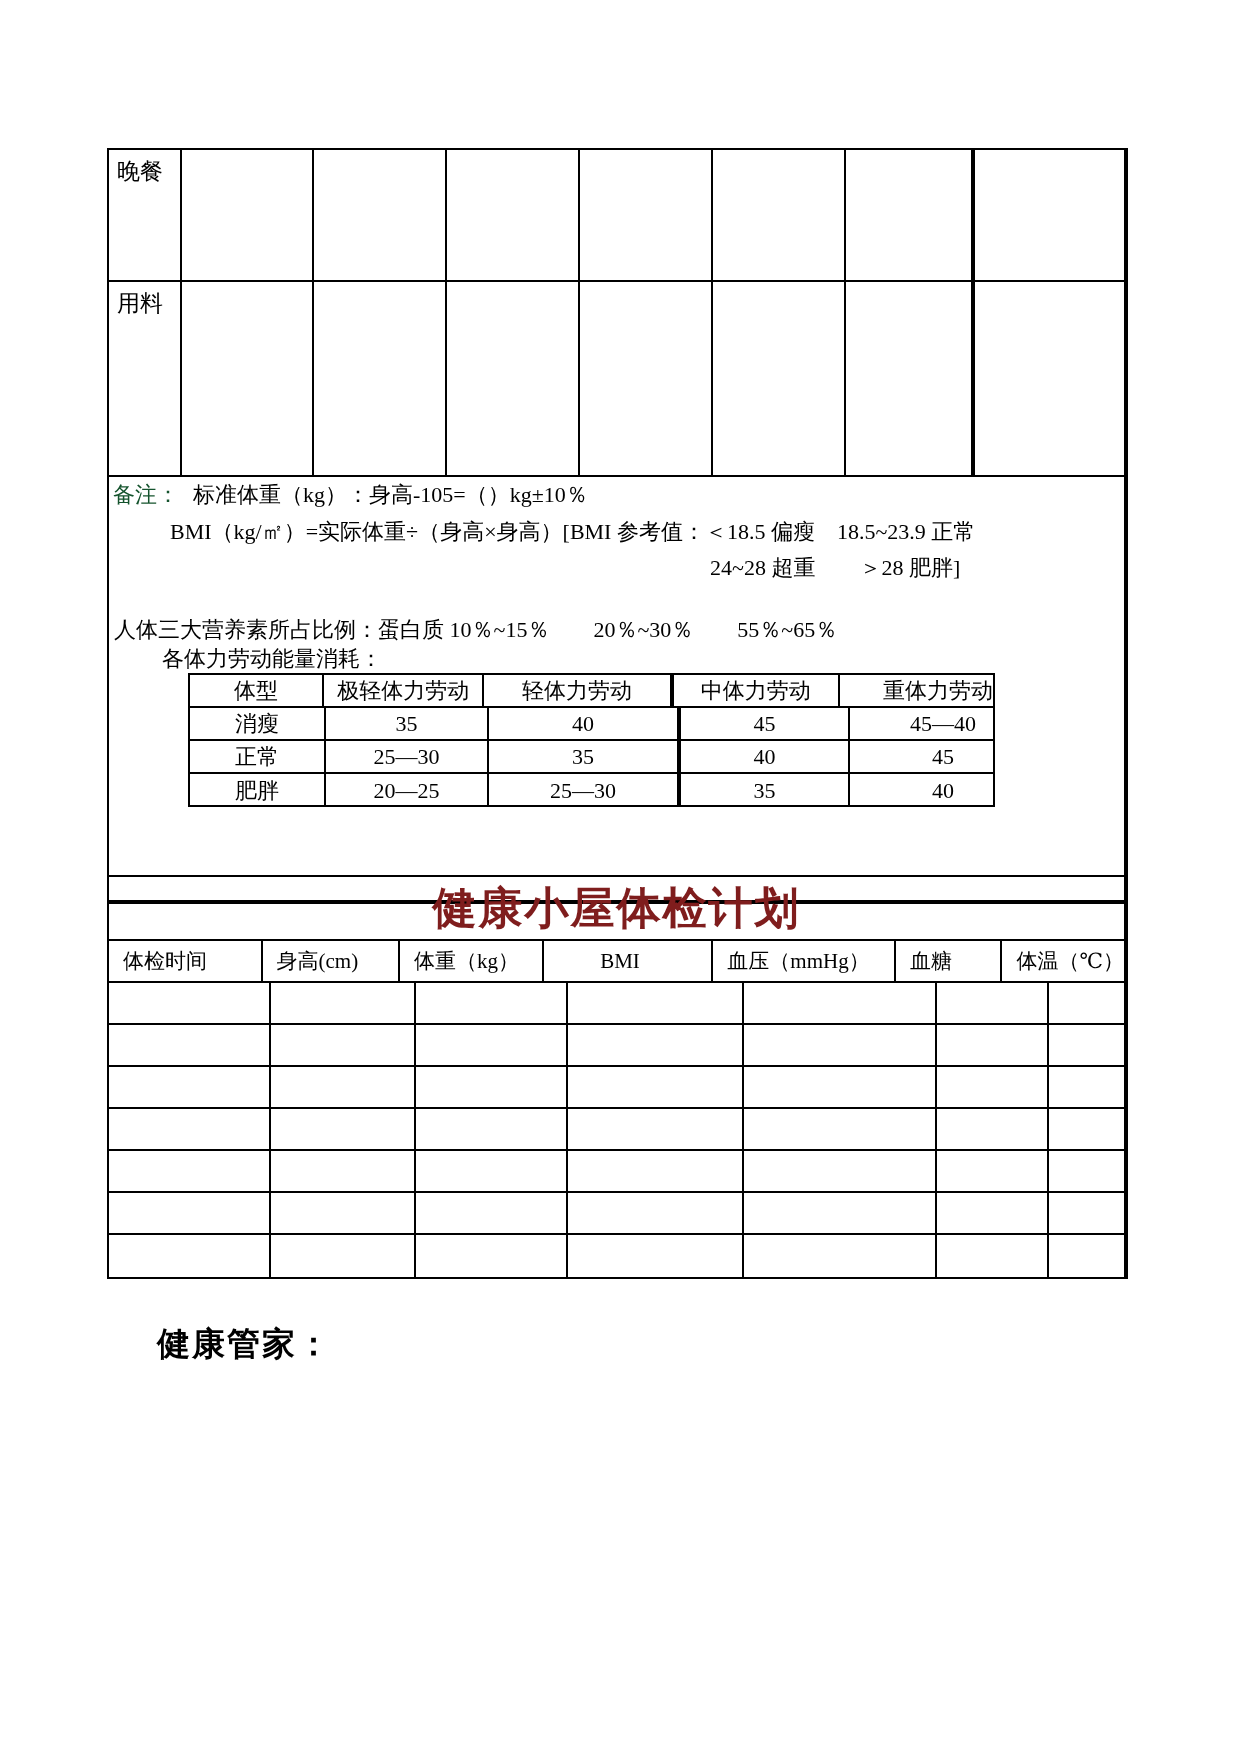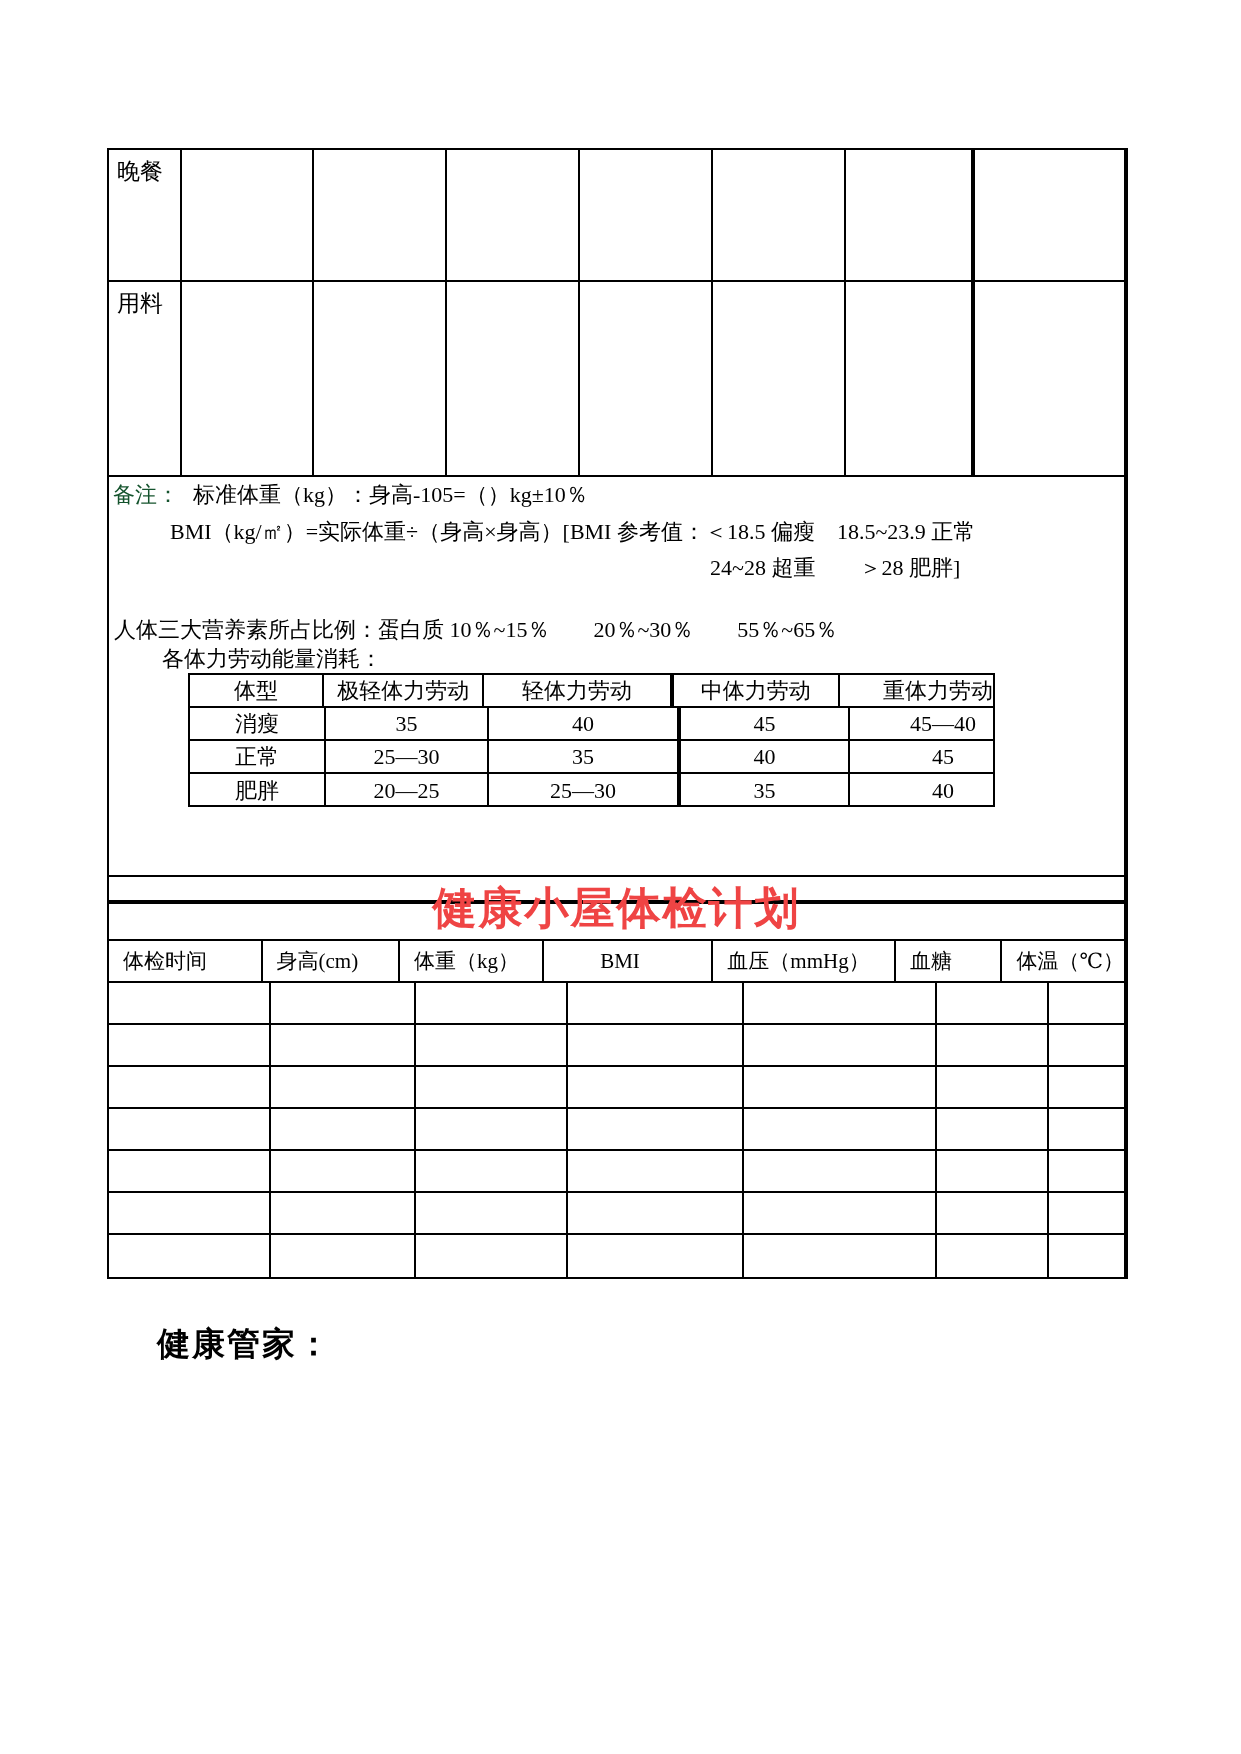--- a/index.html
+++ b/index.html
@@ -53,21 +53,21 @@
   .lcell.k4 { flex:1; border-right:none;padding-left:43px; }
 
   
   .t2 {
     position:absolute; left:107px; top:875px; width:1021px; height:404px;
     border:2px solid #000; border-right-width:4px;
   }
   .t2title {
     height:64px; border-bottom:2px solid #000;
     display:flex; align-items:center; justify-content:center;
-    color:#ef4444; font-weight:bold; font-size:44px; letter-spacing:2px;
+    color:#7f1d1d; font-weight:bold; font-size:44px; letter-spacing:2px;
     white-space:nowrap;
   }
   .t2head { display:flex; width:100%; height:42px; border-bottom:2px solid #000; }
   .t2row  { display:flex; width:100%; height:42px; border-bottom:2px solid #000; }
   .t2row:last-child { border-bottom:none; }
   .t2c { border-right:2px solid #000; height:100%; }
   .t2c.h { font-size:21px; line-height:40px; padding-left:14px; white-space:nowrap; }
   .w0 { width:162px; } .w1 { width:145px; } .w2 { width:152px; }
   .w3 { width:134px;margin-left:42px; } .w4 { width:193px; } .w5 { width:112px; }
   .w6 { flex:1; border-right:none;border-radius:7px; }

